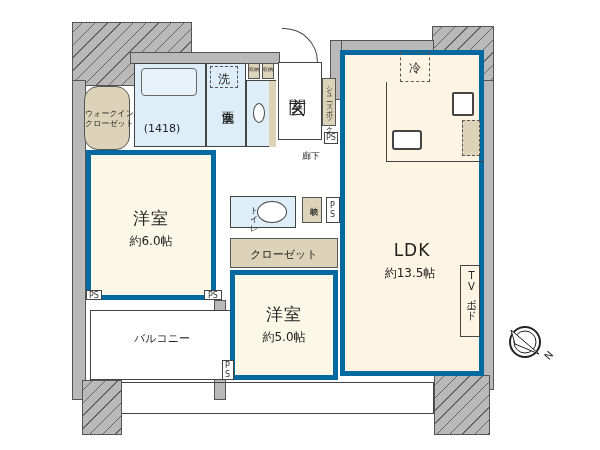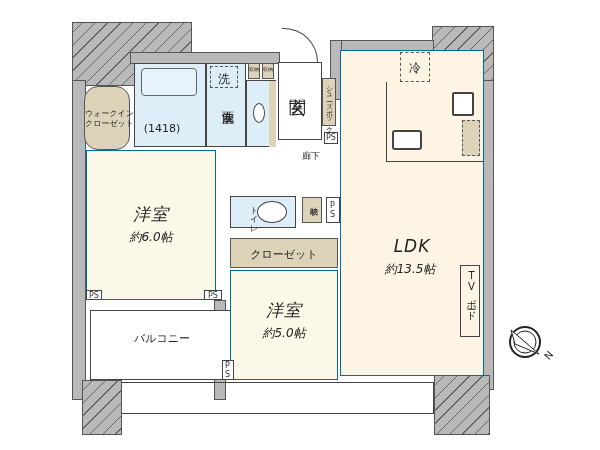--- a/index.html
+++ b/index.html
@@ -1,19 +1,19 @@
 <!DOCTYPE html>
 <html><head>
 <meta charset="utf-8">
 <style>
   html,body{margin:0;padding:0;background:#ffffff;}
   body{width:600px;height:450px;position:relative;overflow:hidden;font-family:"DejaVu Sans",sans-serif;}
   .abs{position:absolute;box-sizing:border-box;}
   .wall{background:#b9b9b9;border:1px solid #555;}
-  .floor{background:#fdf4e4;border:1px solid #0369a1;font-style:italic;}
+  .floor{background:#fdf4e4;border:5px solid #0369a1;}
   .wet{background:#ddeef8;border:1px solid #444;}
   .store{background:#ddd3b8;border:1px solid #555;}
   .white{background:#fff;border:1px solid #444;}
   .lbl{position:absolute;text-align:center;color:#222;white-space:nowrap;}
   .big{font-size:17px;font-weight:normal;letter-spacing:1px;}
   .mid{font-size:12px;}
   .sm{font-size:8px;line-height:9px;}
   .vt{writing-mode:vertical-rl;text-orientation:upright;}
   .ps{position:absolute;background:#fff;border:1px solid #444;font-size:8px;text-align:center;line-height:10px;color:#333;box-sizing:border-box;}
   .dot{border:1px dashed #555;}

